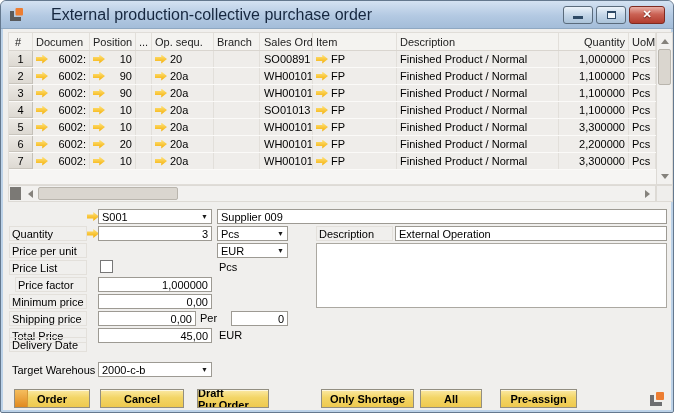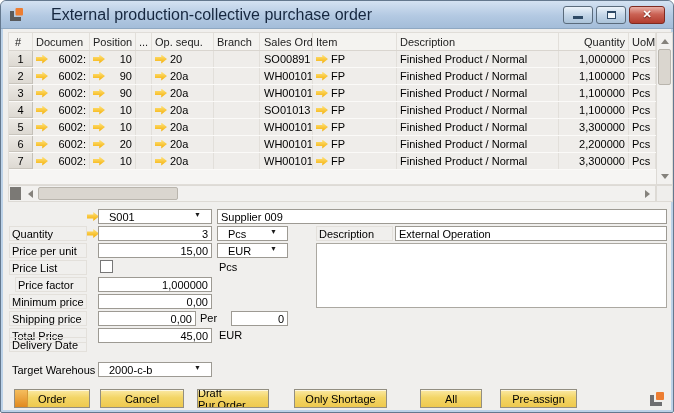--- a/index.html
+++ b/index.html
@@ -66,41 +66,41 @@
   .tri.left{border-top:4px solid transparent;border-bottom:4px solid transparent;border-right:5px solid #85827C;}
   .tri.right{border-top:4px solid transparent;border-bottom:4px solid transparent;border-left:5px solid #85827C;}
   
   .frow{position:absolute;left:0;right:0;height:16px;}
   .flabel{position:absolute;left:8px;width:78px;height:15px;padding:1px 2px;border:1px solid #E3E0DB;overflow:hidden;white-space:nowrap;}
   .flabel.wide{width:88px;border-color:transparent;}
   .flabel.indent{left:14px;width:72px;}
   .farrow{position:absolute;left:86px;top:3px;}
   .ffield{position:absolute;left:97px;width:114px;height:15px;background:#fff;border:1px solid #9D9A93;padding:1px 3px;overflow:hidden;white-space:nowrap;}
   .ffield.r{text-align:right;}
-  .dd{position:absolute;height:15px;background:#fff;border:1px solid #9D9A93;padding:1px 10px;display:flex;overflow:hidden;white-space:nowrap;}
+  .dd{position:absolute;height:15px;background:#fff;border:1px solid #9D9A93;padding:1px 3px;display:flex;align-items:center;overflow:hidden;white-space:nowrap;}
   .dd .arr{margin-left:auto;font-size:7px;color:#1a1a1a;line-height:1;}
   .dd.d1{left:97px;width:114px;}
   .dd.d2{left:216px;width:71px;}
   .statics{position:absolute;left:218px;top:1px;}
   .checkbox{position:absolute;left:99px;top:0;width:13px;height:13px;background:#fff;border:1px solid #777;}
   .longfield{position:absolute;left:216px;width:450px;height:15px;background:#fff;border:1px solid #9D9A93;padding:1px 3px;white-space:nowrap;overflow:hidden;}
   .dlabel{position:absolute;left:315px;width:77px;height:15px;padding:1px 2px;border:1px solid #E3E0DB;}
   .dfield{position:absolute;left:394px;width:272px;height:15px;background:#fff;border:1px solid #9D9A93;padding:1px 3px;}
   .notes{position:absolute;left:315px;top:242px;width:351px;height:65px;background:#fff;border:1px solid #ABA8A1;}
   .per-label{position:absolute;left:199px;top:1px;}
   .per-field{position:absolute;left:230px;width:57px;height:15px;background:#fff;border:1px solid #9D9A93;padding:1px 3px;text-align:right;}
   
   .btn{
     position:absolute;top:388px;height:19px;
     background:linear-gradient(#FBE9A4,#F3D566 45%,#EEC94E);
     border:1px solid #928E81;box-shadow:inset 0 1px 0 rgba(255,255,255,.65);
     display:flex;align-items:center;justify-content:center;font-size:11px;cursor:default;overflow:hidden;
   }
   .stripe{position:absolute;left:0;top:0;bottom:0;width:13px;background:linear-gradient(#F5BE5E,#E18A1E);border-right:1px solid #D69A3A;}
-  .btn .lbl{position:relative;}
+  .btn .lbl{position:relative;font-weight:bold;}
   .grip{position:absolute;left:648px;top:390px;}
 </style>
 </head>
 <body>
 
 <div class="window">
 
   <div class="titlebar">
     <svg width="15" height="15" viewBox="0 0 15 15">
       <rect x="1" y="4" width="4" height="10" fill="#58595B"></rect>
@@ -357,21 +357,20 @@
     <div class="dd d2">
         <span>Pcs</span>
         <span class="arr">▼</span>
       </div>
     <div class="dlabel">Description</div>
     <div class="dfield">External Operation</div>
   </div>
 
   <div class="frow" style="top:242px">
     <div class="flabel">Price per unit</div>
-    <div class="ffield r">15,00</div>
     <div class="dd d2">
         <span>EUR</span>
         <span class="arr">▼</span>
       </div>
   </div>
 
   <div class="frow" style="top:259px">
     <div class="flabel">Price List</div>
     <span class="checkbox"></span>
     <span class="statics">Pcs</span>
@@ -417,21 +416,21 @@
   <div class="btn" style="left:13px;width:76px">
     <span class="stripe"></span>
     <span class="lbl">Order</span>
   </div>
   <div class="btn" style="left:99px;width:84px">
     <span class="lbl">Cancel</span>
   </div>
   <div class="btn" style="left:196px;width:72px">
     <span class="lbl">Draft Pur.Order</span>
   </div>
-  <div class="btn" style="left:293px;width:93px">
+  <div class="btn" style="left:320px;width:93px">
     <span class="lbl">Only Shortage</span>
   </div>
   <div class="btn" style="left:419px;width:62px">
     <span class="lbl">All</span>
   </div>
   <div class="btn" style="left:499px;width:77px">
     <span class="lbl">Pre-assign</span>
   </div>
 
   <svg class="grip" width="16" height="16" viewBox="0 0 16 16">

